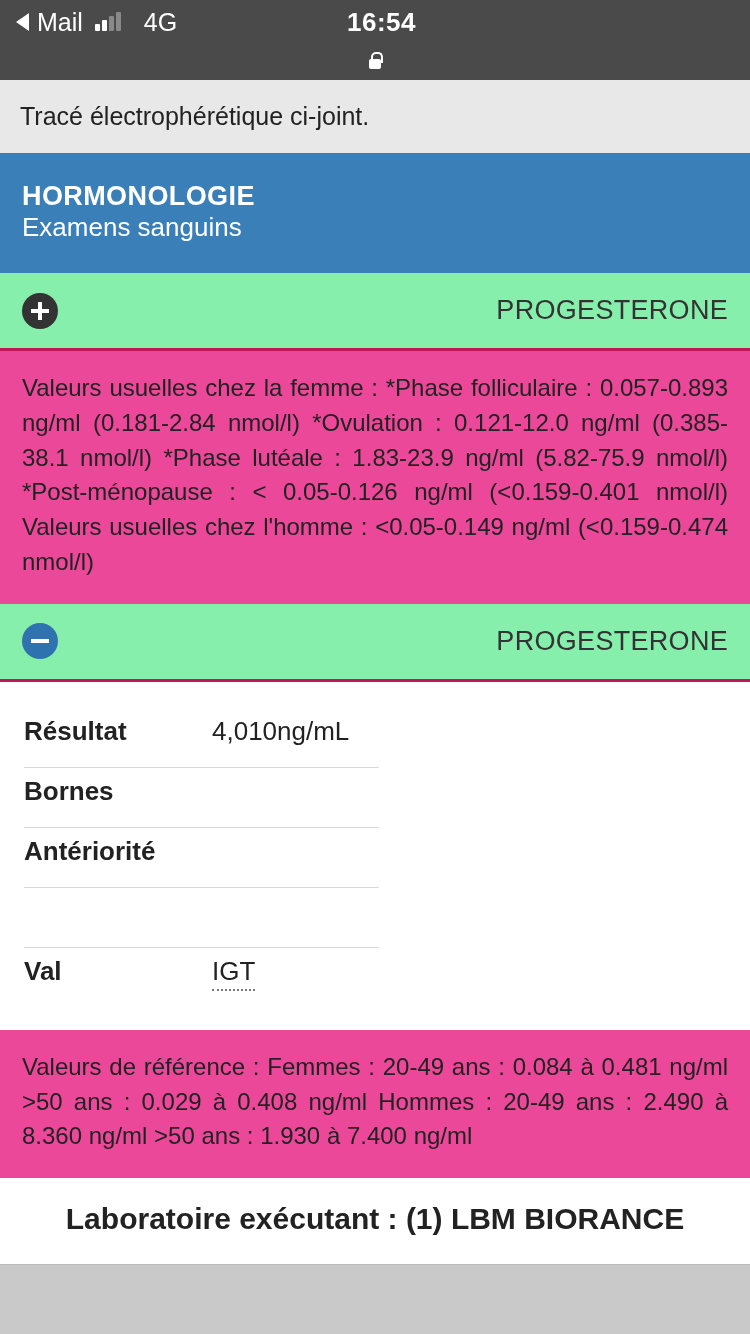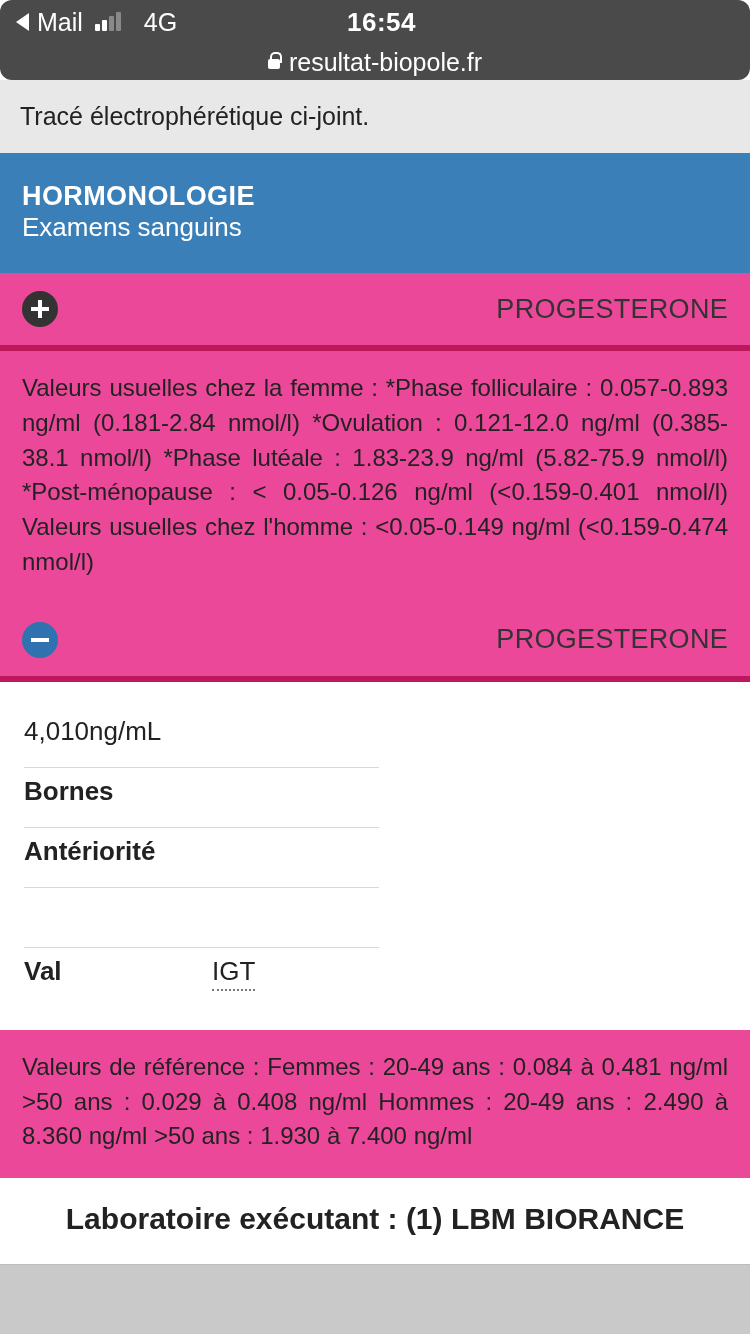--- a/index.html
+++ b/index.html
@@ -10,21 +10,20 @@
     background: #ffffff;
     overflow: hidden;
   }
 
   
   .statusbar {
     height: 80px;
     background: #4a4a4a;
     color: #ffffff;
     position: relative;
-    border-radius: 12px;
   }
   .sb-row {
     height: 44px;
     display: flex;
     align-items: center;
     padding: 0 16px;
     position: relative;
   }
   .sb-left {
     display: flex;
@@ -173,27 +172,27 @@
   .section-header .title {
     font-size: 27px;
     font-weight: bold;
     letter-spacing: .4px;
   }
   .section-header .sub {
     font-size: 26px;
   }
 
   .analyte-row {
-    background: #ec4899;
+    background: #86efac;
     height: 78px;
     display: flex;
     align-items: center;
     justify-content: space-between;
     padding: 0 22px;
-    border-bottom: 6px solid #be185d;
+    border-bottom: 3px solid #be185d;
   }
   .analyte-row .label {
     font-size: 27px;
     color: #333;
     letter-spacing: .3px;
   }
   .toggle {
     width: 36px; height: 36px;
     border-radius: 50%;
     position: relative;
@@ -286,21 +285,20 @@
           <i></i>
           <i></i>
           <i></i>
         </span>
       <span class="sb-net">4G</span>
     </div>
     <div class="sb-time">16:54</div>
   </div>
   <div class="sb-url">
     <span class="lock"></span>
-    <span>resultat-biopole.fr</span>
   </div>
 </div>
 
 <div class="page">
 
   <div class="note">Tracé électrophérétique ci-joint.</div>
 
   <div class="section-header">
     <div class="title">HORMONOLOGIE</div>
     <div class="sub">Examens sanguins</div>
@@ -313,20 +311,21 @@
 
   <div class="ref-block">Valeurs usuelles chez la femme : *Phase folliculaire : 0.057-0.893 ng/ml (0.181-2.84 nmol/l) *Ovulation : 0.121-12.0 ng/ml (0.385-38.1 nmol/l) *Phase lutéale : 1.83-23.9 ng/ml (5.82-75.9 nmol/l) *Post-ménopause : &lt; 0.05-0.126 ng/ml (&lt;0.159-0.401 nmol/l) Valeurs usuelles chez l'homme : &lt;0.05-0.149 ng/ml (&lt;0.159-0.474 nmol/l)</div>
 
   <div class="analyte-row">
     <span class="toggle minus"></span>
     <span class="label">PROGESTERONE</span>
   </div>
 
   <div class="result-card">
     <div class="res-line">
+      <span class="res-key">Résultat</span>
       <span class="res-val">4,010ng/mL</span>
     </div>
     <div class="res-line">
       <span class="res-key">Bornes</span>
       <span class="res-val"></span>
     </div>
     <div class="res-line">
       <span class="res-key">Antériorité</span>
       <span class="res-val"></span>
     </div>

